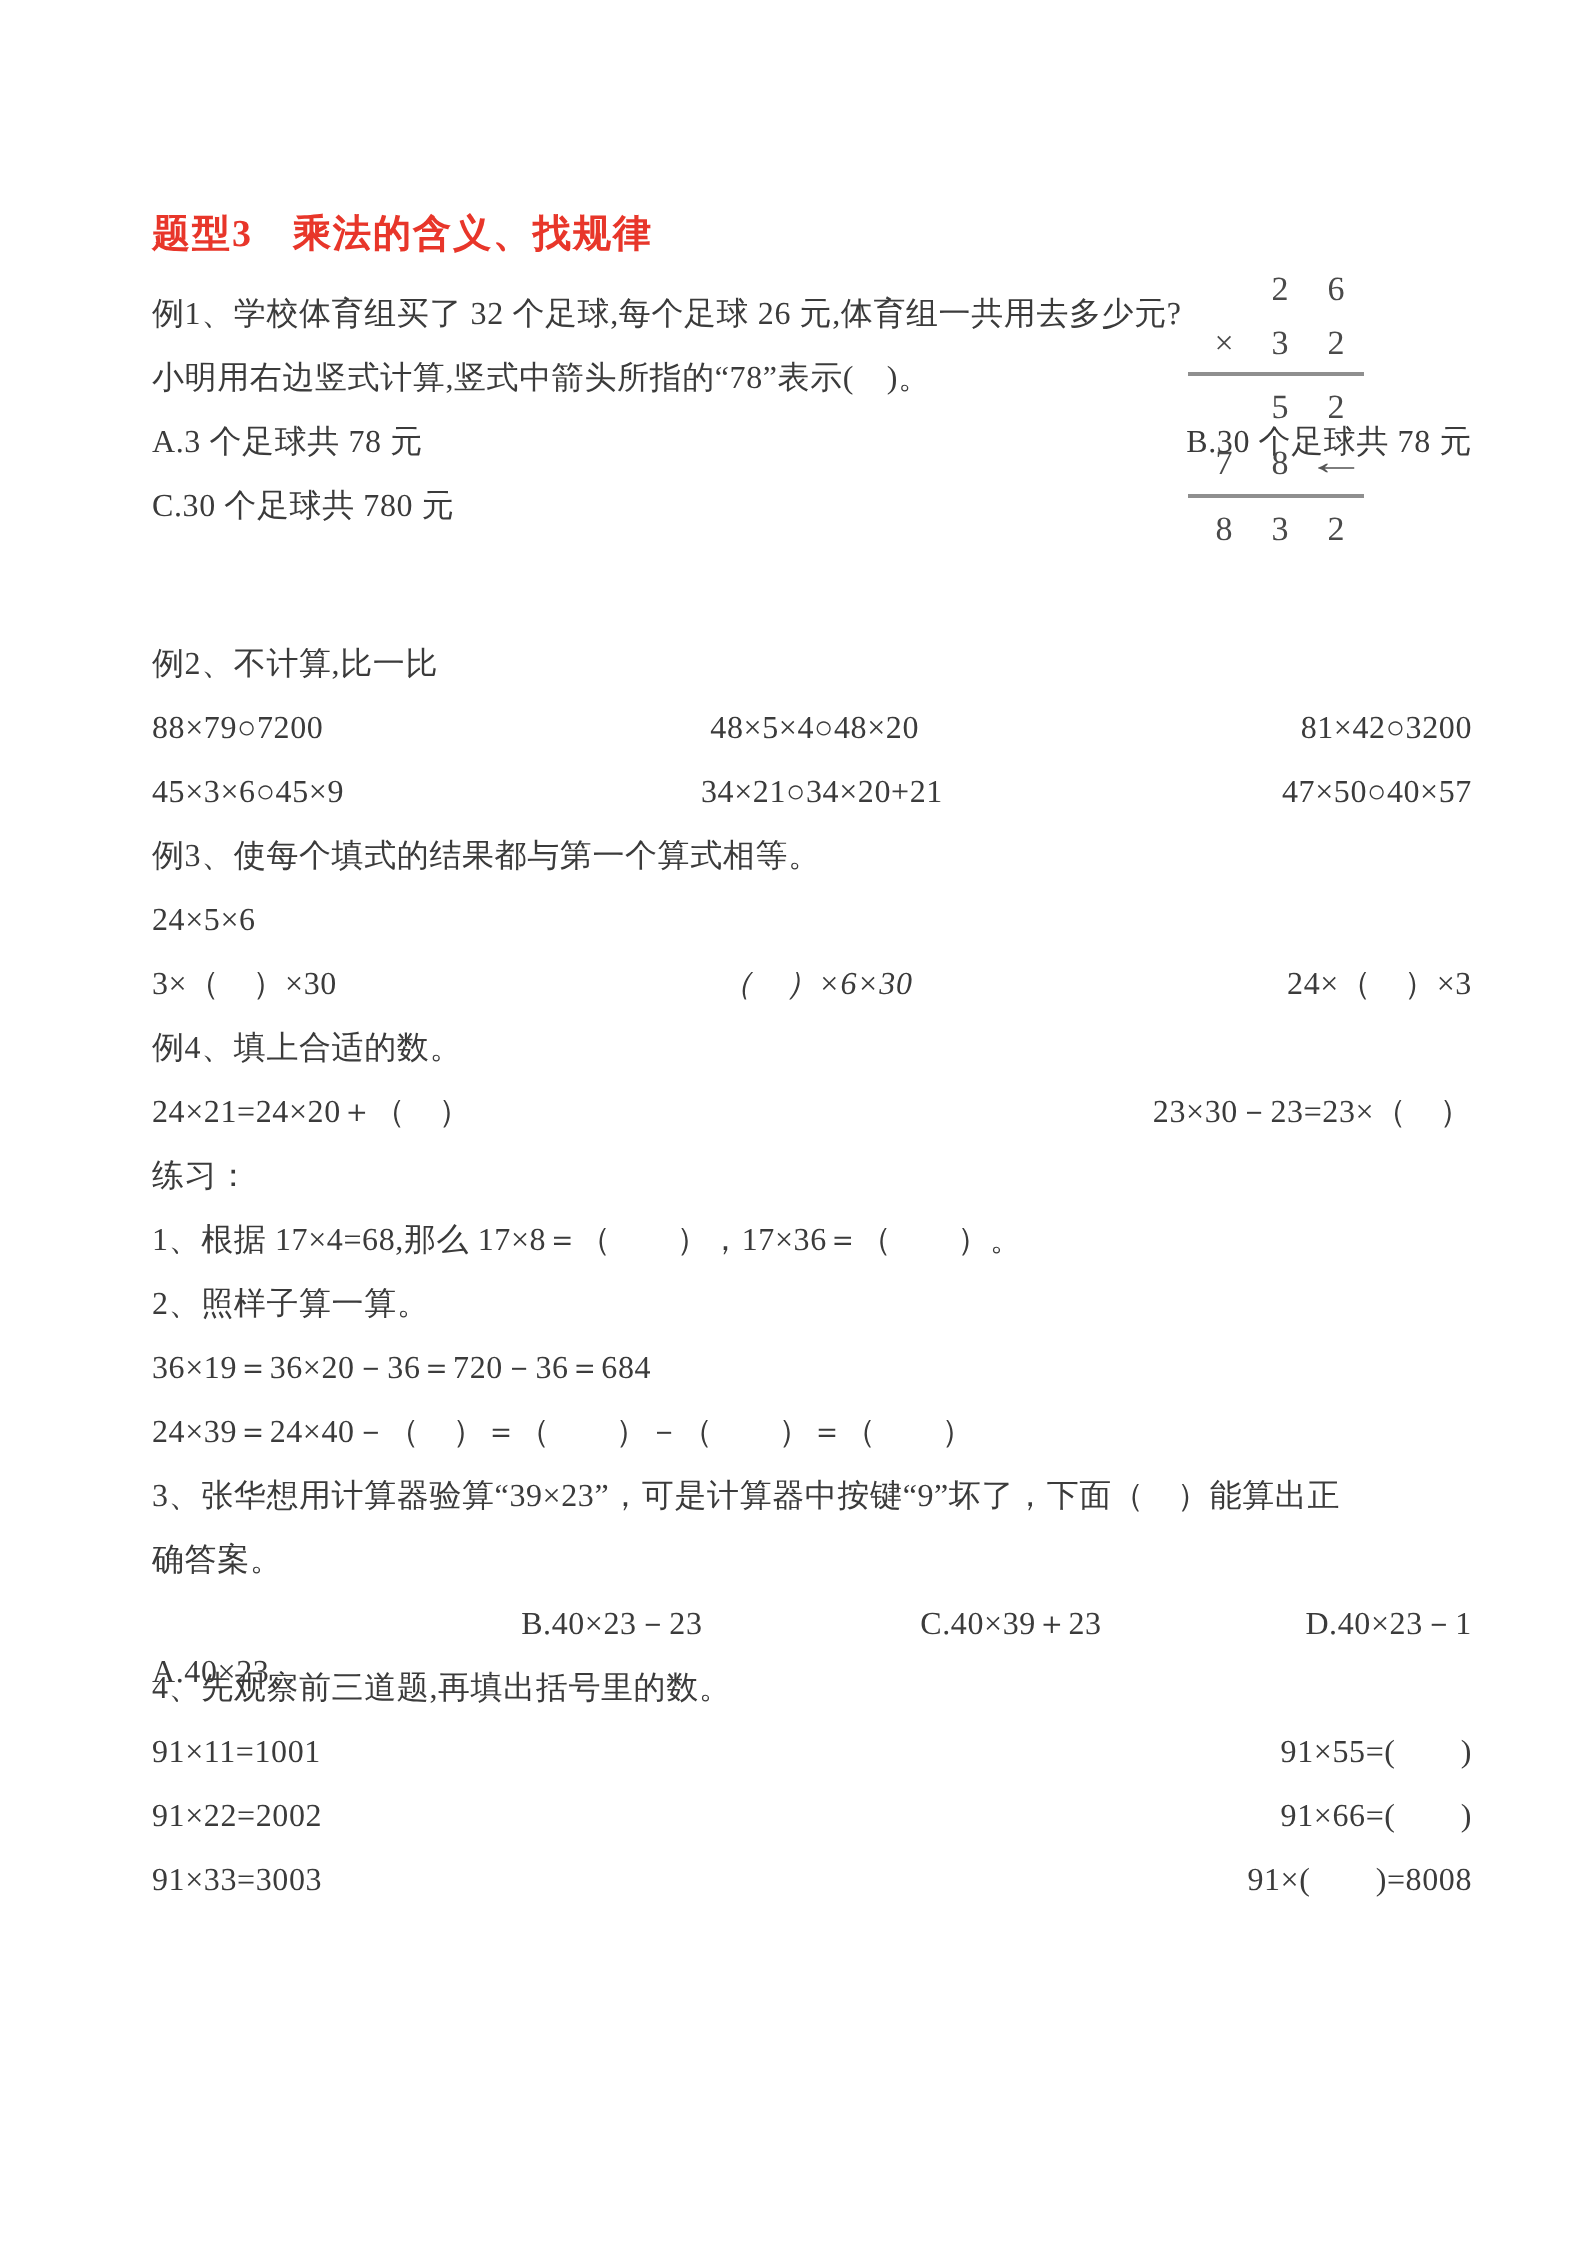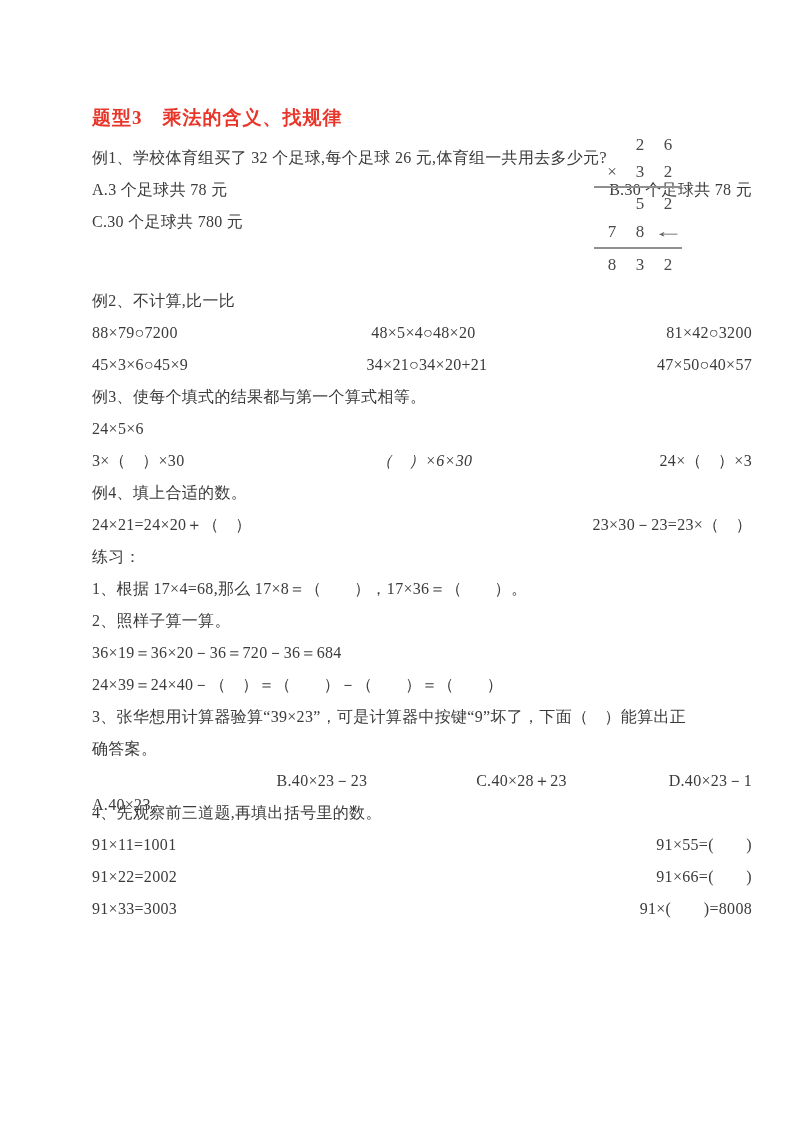--- a/index.html
+++ b/index.html
@@ -10,21 +10,21 @@
     height: 1122px;
     margin: 0 auto;
     background: #ffffff;
     font-family: "Liberation Serif", "DejaVu Serif", serif;
     color: var(--text, #3b3b3b);
     font-size: 16px;
     overflow: hidden;
   }
   .content {
     position: absolute;
-    left: 92px;
+    left: 76px;
     top: 106px;
     width: 660px;
   }
   .title {
     margin: 0 0 12px 0;
     font-size: 19px;
     font-weight: bold;
     letter-spacing: 1px;
     color: var(--title-red, #e8362a);
     line-height: 24px;
@@ -83,20 +83,21 @@
 </style>
 </head>
 <body>
 
 <div class="page">
   <div class="content">
 
     <h1 class="title">题型3　乘法的含义、找规律</h1>
 
     <p class="line">例1、学校体育组买了 32 个足球,每个足球 26 元,体育组一共用去多少元?</p>
+    <p class="line">小明用右边竖式计算,竖式中箭头所指的“78”表示(　)。</p>
     <div class="line row">
       <span class="w214">A.3 个足球共 78 元</span>
       <span>B.30 个足球共 78 元</span>
     </div>
     <p class="line">C.30 个足球共 780 元</p>
 
     <p class="line gap">例2、不计算,比一比</p>
     <div class="line row">
       <span class="w184">88×79○7200</span>
       <span class="w200">48×5×4○48×20</span>
@@ -125,21 +126,21 @@
     <p class="line">练习：</p>
     <p class="line">1、根据 17×4=68,那么 17×8＝（　　），17×36＝（　　）。</p>
     <p class="line">2、照样子算一算。</p>
     <p class="line">36×19＝36×20－36＝720－36＝684</p>
     <p class="line">24×39＝24×40－（　）＝（　　）－（　　）＝（　　）</p>
     <p class="line">3、张华想用计算器验算“39×23”，可是计算器中按键“9”坏了，下面（　）能算出正</p>
     <p class="line">确答案。</p>
     <div class="line row">
       <span class="w97">A.40×23</span>
       <span class="w112">B.40×23－23</span>
-      <span class="w105">C.40×28＋23</span>
+      <span class="w105">C.40×39＋23</span>
       <span>D.40×23－1</span>
     </div>
     <p class="line">4、先观察前三道题,再填出括号里的数。</p>
     <div class="line row">
       <span class="w150">91×11=1001</span>
       <span>91×55=(　　)</span>
     </div>
     <div class="line row">
       <span class="w150">91×22=2002</span>
       <span>91×66=(　　)</span>

